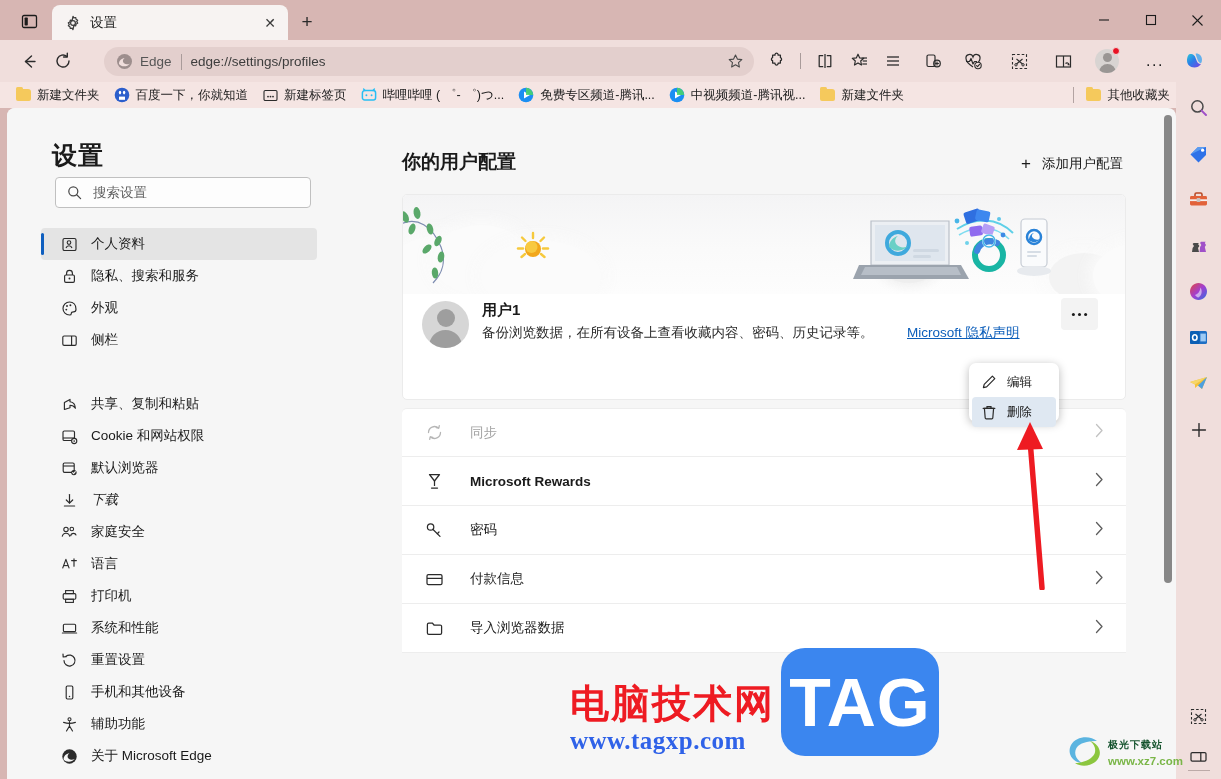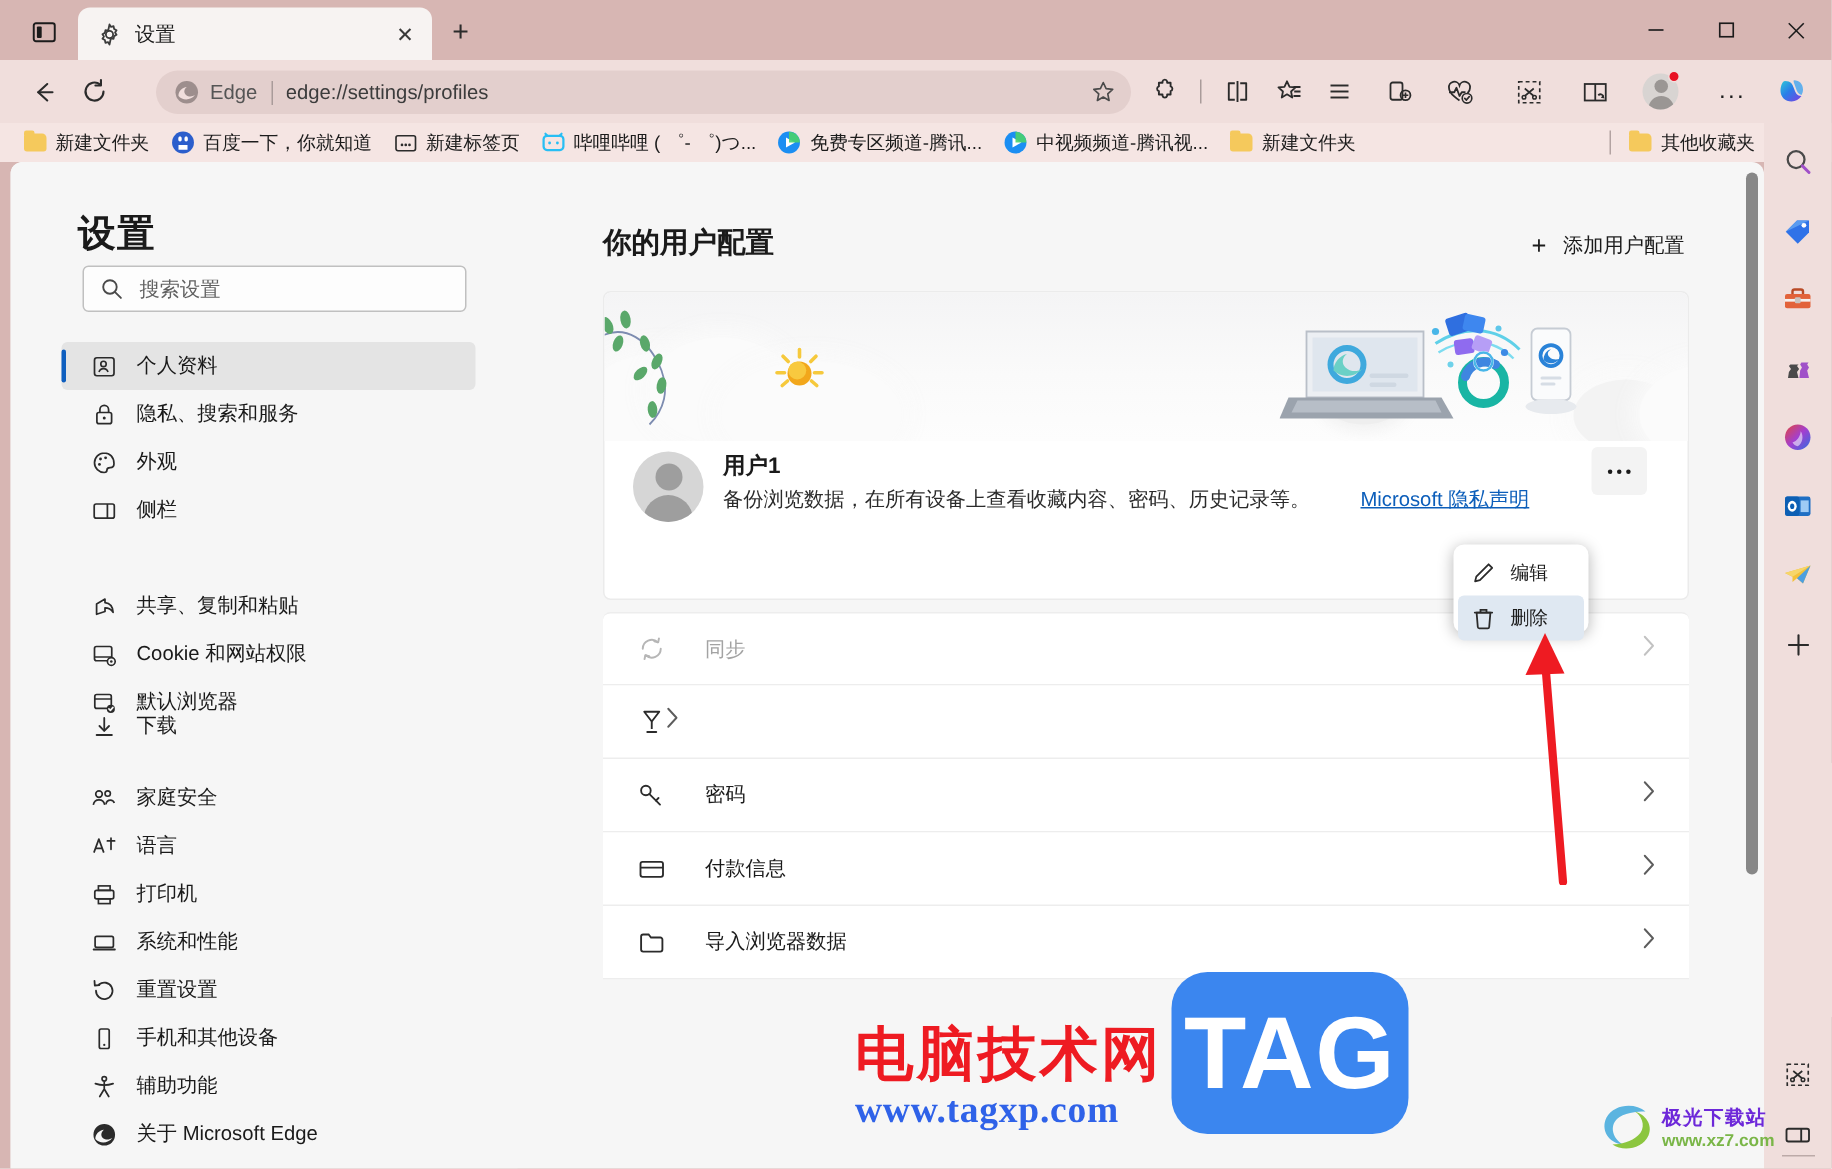--- a/index.html
+++ b/index.html
@@ -312,21 +312,21 @@
   #wm-tag .tagbox {
     margin-left: 6px; width: 158px; height: 108px; background: #3b86ef;
     border-radius: 24px; display: flex; align-items: center; justify-content: center;
   }
   #wm-tag .tagbox span {
     font-family: "Liberation Sans", sans-serif; font-size: 68px; font-weight: bold;
     color: #fff; letter-spacing: 1px;
   }
   #wm-xz7 { position: absolute; left: 1064px; top: 731px; z-index: 60; display: flex; align-items: center; }
   #wm-xz7 .xtxt { display: flex; flex-direction: column; margin-left: 2px; }
-  #wm-xz7 .x1 { font-size: 13px; font-weight: bold; color: #6d28d9; line-height: 18px; letter-spacing: 1px; }
+  #wm-xz7 .x1 { font-size: 10px; font-weight: bold; color: #14532d; line-height: 18px; letter-spacing: 1px; }
   #wm-xz7 .x2 { font-size: 11.5px; font-weight: bold; color: #7ab648; line-height: 14px; }
 </style>
 </head>
 <body>
 
 <div id="window">
 
   <div id="titlebar">
 
     <div id="tab-strip-btn">
@@ -652,21 +652,21 @@
           <svg width="17" height="17" viewBox="0 0 17 17">
               <rect x="2.2" y="3" width="11" height="9.3" rx="1.3" fill="none" stroke="#2b2b2b" stroke-width="1.15"></rect>
               <line x1="2.2" y1="6" x2="13.2" y2="6" stroke="#2b2b2b" stroke-width="1.1"></line>
               <circle cx="12.9" cy="12.6" r="2.7" fill="#2b2b2b"></circle>
               <polyline points="11.6,12.6 12.6,13.6 14.3,11.6" fill="none" stroke="#f6f6f6" stroke-width="1.1" stroke-linecap="round" stroke-linejoin="round"></polyline>
             </svg>
         </span>
         <span class="nl">默认浏览器</span>
       </div>
 
-      <div class="nav-item" style="top:360px;">
+      <div class="nav-item" style="top:376px;font-style:italic;">
         <span class="ni">
           <svg width="17" height="17" viewBox="0 0 17 17">
               <line x1="8.5" y1="2.6" x2="8.5" y2="11" stroke="#2b2b2b" stroke-width="1.2" stroke-linecap="round"></line>
               <polyline points="5.3,8 8.5,11.2 11.7,8" fill="none" stroke="#2b2b2b" stroke-width="1.2" stroke-linecap="round" stroke-linejoin="round"></polyline>
               <line x1="3.4" y1="14" x2="13.6" y2="14" stroke="#2b2b2b" stroke-width="1.2" stroke-linecap="round"></line>
             </svg>
         </span>
         <span class="nl">下载</span>
       </div>
 
@@ -883,20 +883,21 @@
         </div>
 
         <div class="row">
           <span class="ri">
             <svg width="19" height="19" viewBox="0 0 19 19">
                 <path d="M4.5 2.5h10L9.5 9z" fill="none" stroke="#2b2b2b" stroke-width="1.25" stroke-linejoin="round"></path>
                 <line x1="9.5" y1="9" x2="9.5" y2="14" stroke="#2b2b2b" stroke-width="1.25"></line>
                 <line x1="6.5" y1="16" x2="12.5" y2="16" stroke="#2b2b2b" stroke-width="1.25" stroke-linecap="round"></line>
               </svg>
           </span>
+          <span class="rl" style="font-weight:bold;">Microsoft Rewards</span>
           <span class="rc">
             <svg width="9" height="15" viewBox="0 0 9 15">
                 <polyline points="1.5,1.5 7,7.5 1.5,13.5" fill="none" stroke="#5d5d5d" stroke-width="1.3" stroke-linecap="round" stroke-linejoin="round"></polyline>
               </svg>
           </span>
         </div>
 
 
         <div class="row">
           <span class="ri">

